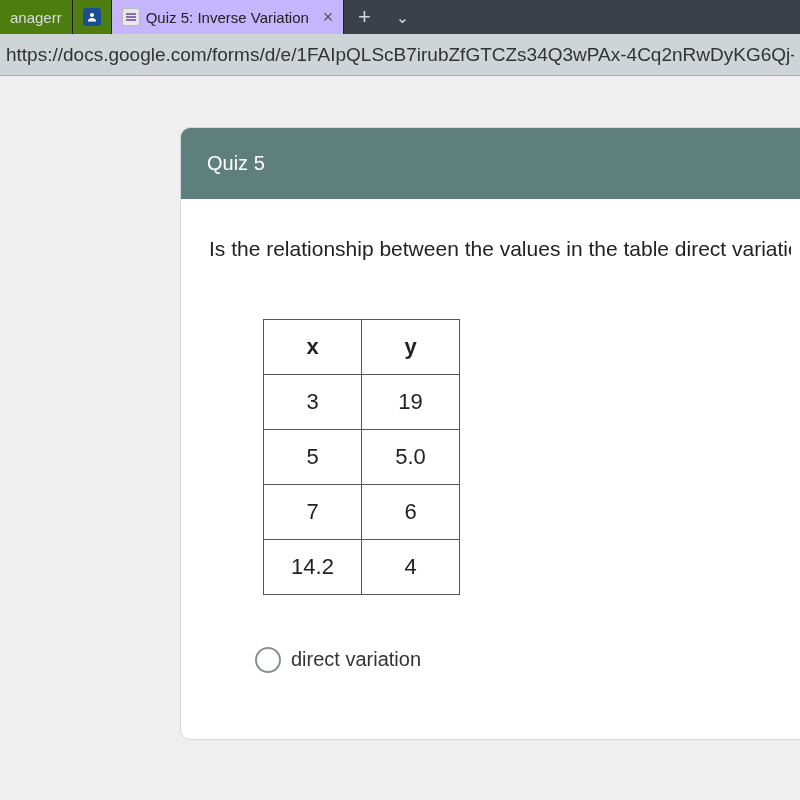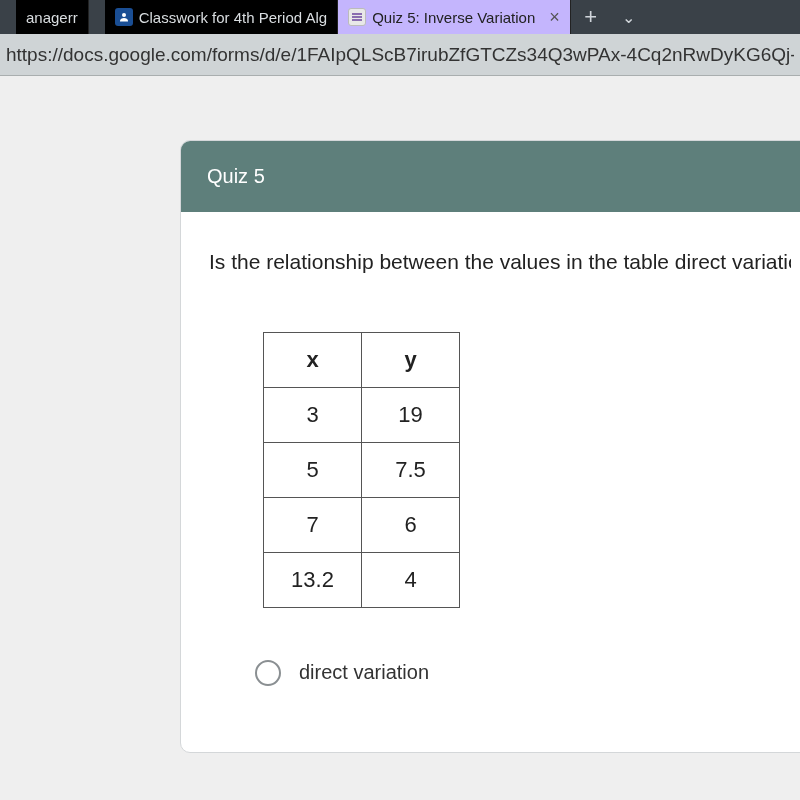--- a/index.html
+++ b/index.html
@@ -3,69 +3,68 @@
   <meta charset="utf-8">
   <style>
     * { margin:0; padding:0; box-sizing:border-box; }
     body { font-family: Arial, Helvetica, sans-serif; background:#efefef; width:800px; height:800px; overflow:hidden; }
 
     
     .tab-strip { display:flex; height:34px; background:#3a4148; overflow:hidden; }
     .tab { height:34px; display:flex; align-items:center; gap:6px; padding:0 10px; font-size:15px; color:#d9dde0; border-right:1px solid #222; cursor:pointer; }
     .tab .favicon { width:18px; height:18px; border-radius:3px; display:flex; align-items:center; justify-content:center; font-size:12px; }
     .tab.active      { background:#c4b5fd; color:#222; font-weight:400; }
-    .tab.inactive    { background:#000000;margin-left:16px; }
+    .tab.inactive    { background:#4d7c0f; }
     .tab .close-x    { margin-left:8px; color:#555; font-size:18px; }
     .tab.active .title { white-space:nowrap; overflow:hidden; text-overflow:clip; max-width:225px; }
     .tab.inactive .title { white-space:nowrap; overflow:hidden; text-overflow:clip; max-width:230px; }
     .tab.short  .title { max-width:58px; }
     .fav-blue   { background:#1a4e94; color:#fff; }
     .fav-doc    { background:#e8e8e8; border:1px solid #bbb; position:relative; }
     .fav-doc::after{ content:""; position:absolute; left:3px; right:3px; top:4px; height:2px; background:#8a6db0; box-shadow:0 3px 0 #8a6db0, 0 6px 0 #8a6db0; }
     .new-tab-btn { display:flex; align-items:center; justify-content:center; width:40px; color:#d0d5da; font-size:22px; cursor:pointer; }
     .tab-chevron { display:flex; align-items:center; justify-content:center; width:36px; color:#d0d5da; font-size:16px; cursor:pointer; }
 
     .addr-strip { height:42px; background:#cfd4d6; display:flex; align-items:center; padding:0 6px; border-bottom:1px solid #a9aeaf; }
     .addr-input { flex:1; font-size:19px; color:#333; background:transparent; border:none; outline:none; }
 
     
-    .page-area { background:#efefef; height:calc(800px - 34px - 42px); padding:64px 0 0 180px; }
+    .page-area { background:#efefef; height:calc(800px - 34px - 42px); padding:51px 0 0 180px; }
 
     .form-card { width:640px; background:#fff; border:1px solid #d4d7d9; border-radius:10px; overflow:hidden; }
     .card-header { background:#5e7f7b; color:#fff; font-size:20px; padding:24px 26px; }
     .card-body   { padding:34px 28px 28px 28px; color:#222; }
     .question    { font-size:21px; line-height:1.5; white-space:nowrap; overflow:hidden; }
 
     
     .inner-table { margin:54px 0 0 54px; border-collapse:collapse; }
     .inner-table th,
     .inner-table td { border:1.5px solid #555; text-align:center; font-size:22px; padding:14px 0; width:98px; font-weight:400; }
     .inner-table th { font-weight:700; }
 
     
     .answers { margin:52px 0 0 46px; }
-    .choice  { display:flex; align-items:center; gap:18px; margin-bottom:38px; cursor:pointer;margin-top:27px; }
+    .choice  { display:flex; align-items:center; gap:10px; margin-bottom:38px; cursor:pointer;margin-top:27px; }
     .radio-ring { width:26px; height:26px; border:2px solid #8a8f92; border-radius:50%; }
     .choice-label { font-size:20px; color:#333; }
   </style>
 </head>
 <body>
 
 <div class="tab-strip">
   <div class="tab inactive short">
     <span class="title">anagerr</span>
   </div>
   <div class="tab inactive">
     <span class="favicon fav-blue">
       <svg width="12" height="12" viewBox="0 0 24 24" fill="#fff">
           <circle cx="12" cy="8" r="4"></circle>
           <path d="M4 20c0-4 4-6 8-6s8 2 8 6v1H4z"></path>
         </svg>
     </span>
-    <span class="title">Classwork for 4th Period Alg</span>
   </div>
   <div class="tab active">
     <span class="favicon fav-doc"></span>
     <span class="title">Quiz 5: Inverse Variation</span>
     <span class="close-x">×</span>
   </div>
   <div class="new-tab-btn">+</div>
   <div class="tab-chevron">⌄</div>
 </div>
 
@@ -86,28 +85,28 @@
             <tr>
           <th>x</th>
           <th>y</th>
         </tr>
         <tr>
           <td>3</td>
           <td>19</td>
         </tr>
         <tr>
           <td>5</td>
-          <td>7.5</td>
+          <td>5.0</td>
         </tr>
         <tr>
           <td>7</td>
           <td>6</td>
         </tr>
         <tr>
-          <td>13.2</td>
+          <td>14.2</td>
           <td>4</td>
         </tr>
       </tbody>
         </table>
 
       <div class="answers">
         <div class="choice">
           <span class="radio-ring"></span>
           <span class="choice-label">direct variation</span>
         </div>

